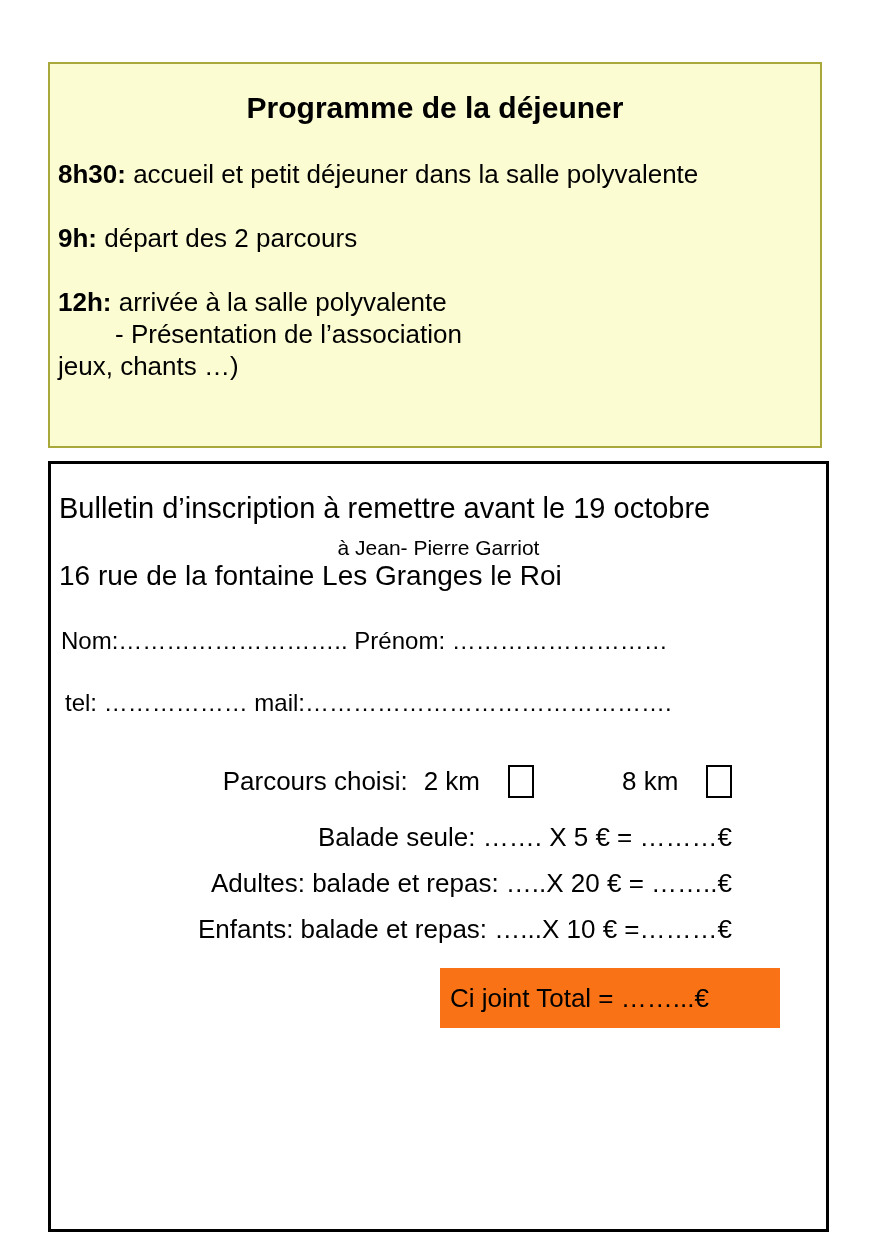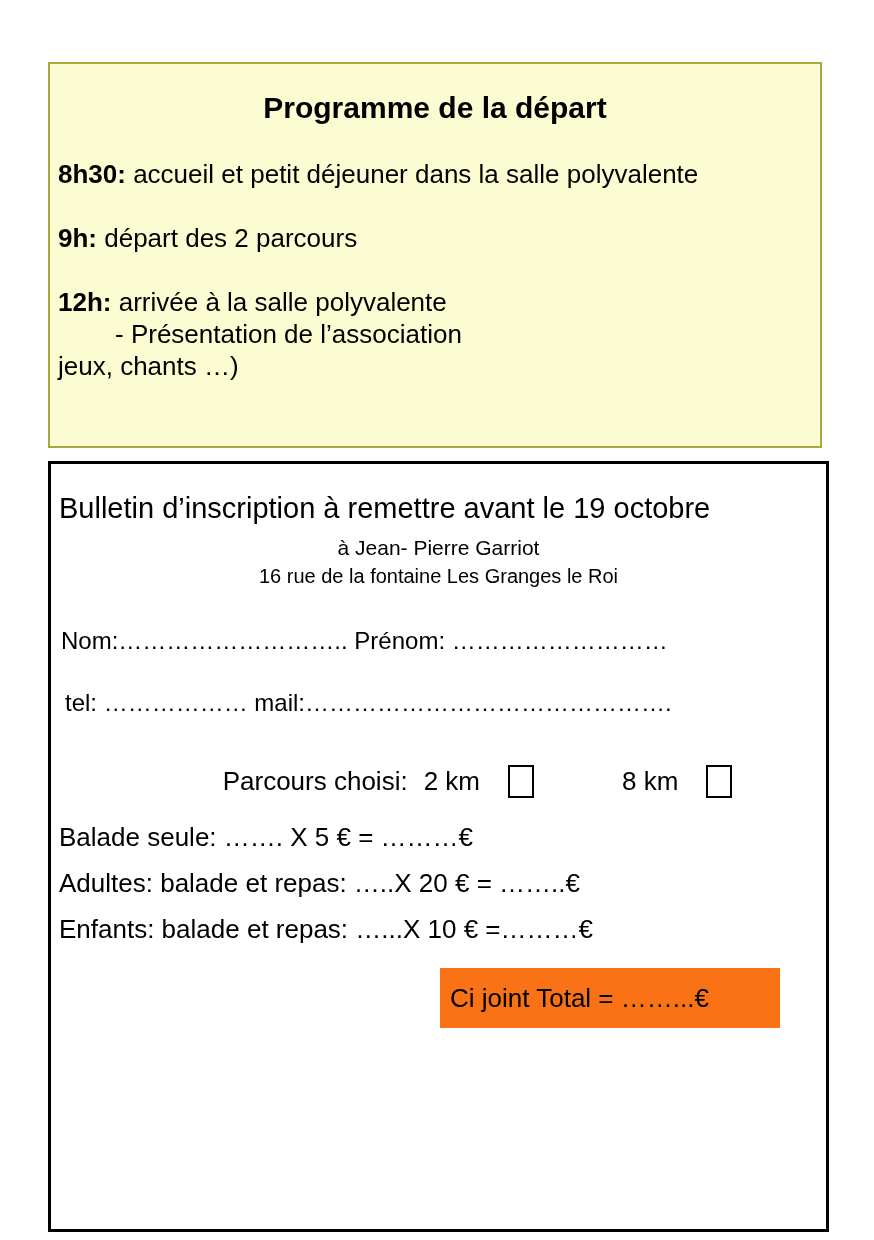--- a/index.html
+++ b/index.html
@@ -63,22 +63,22 @@
     line-height:36px;
     margin-top:26px;
   }
   .bulletin-recipient {
     text-align:center;
     font-size:21px;
     line-height:28px;
     margin-top:8px;
   }
   .bulletin-address, .bulletin-phone {
-    text-align:center;
-    font-size:20px;
+    text-align:left;
+    font-size:28px;
     line-height:28px;
   }
   .price-block { margin-top:24px; }
   .price-line {
     text-align:center;
     font-size:27px;
     line-height:37px;
   }
   .form-name-line {
     font-size:24px;
@@ -107,20 +107,21 @@
     width:26px; height:33px;
     border:2px solid #000;
     background:#fff;
     margin-left:28px;
   }
   .km8 { margin-left:88px; }
   .calc-block {
     margin-top:24px;
   }
   .calc-line {
+    text-align:right;
     padding-right:86px;
     font-size:26px;
     line-height:30px;
     margin-top:16px;
   }
   .total-box {
     margin-top:24px;
     margin-left:381px;
     width:340px;
     height:60px;
@@ -129,21 +130,21 @@
     line-height:60px;
     padding-left:10px;
   }
 </style>
 </head>
 <body>
 
 <div class="page">
 
   <div class="programme-box">
-    <div class="programme-title">Programme de la départ</div>
+    <div class="programme-title">Programme de la déjeuner</div>
 
     <div class="prog-line">
       <b>8h30:</b><span> accueil et petit déjeuner dans la salle polyvalente</span>
     </div>
 
     <div class="prog-line">
       <b>9h:</b><span> départ des 2 parcours</span>
     </div>
 
     <div class="prog-line">

